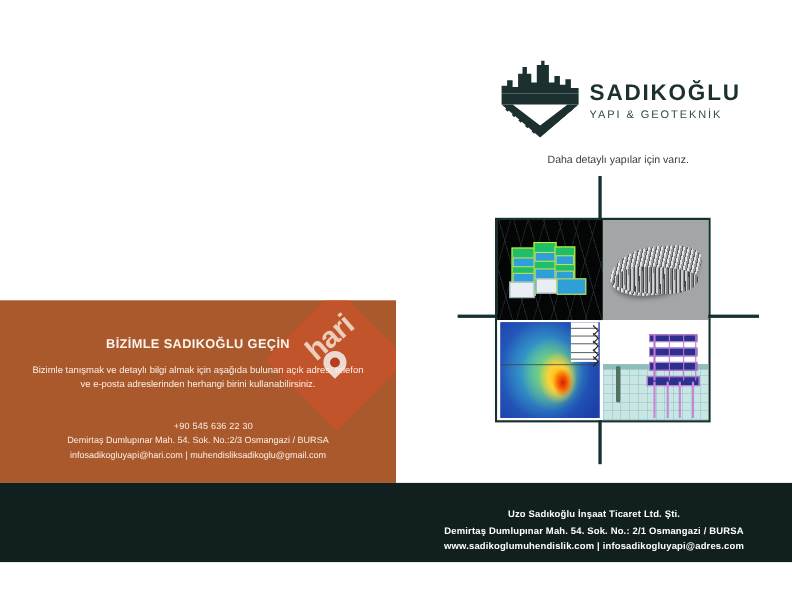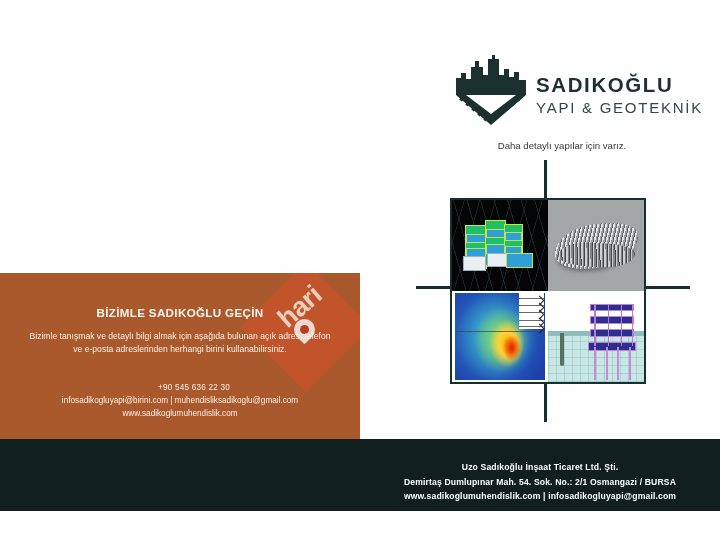--- a/index.html
+++ b/index.html
@@ -15,21 +15,21 @@
   
   .logo-block{position:absolute;left:452px;top:55px;width:200px;height:72px;}
   .logo-mark{position:absolute;left:0;top:0;width:78px;height:72px;}
   .logo-mark svg{display:block;width:78px;height:72px;}
   .logo-wordmark{position:absolute;left:84px;top:20px;width:120px;}
   .brand-name{
     font-size:20.5px;font-weight:bold;letter-spacing:1.6px;
     color:#1d3030;line-height:1;white-space:nowrap;text-align:center;
   }
   .brand-sub{
-    font-size:15px;letter-spacing:1.75px;color:#324747;
+    font-size:10px;letter-spacing:1.75px;color:#324747;
     margin-top:3px;white-space:nowrap;
   }
   .tagline{
     position:absolute;left:452px;top:140px;width:220px;
     text-align:center;font-size:9.6px;color:#3a3a3a;white-space:nowrap;
   }
 
   
   .collage-wrap{position:absolute;left:400px;top:160px;width:290px;height:262px;}
   .cross-v{position:absolute;left:144px;top:0;width:3px;height:262px;background:#16302f;}
@@ -262,27 +262,27 @@
       <div class="wm-diamond"></div>
       <div class="wm-pin"></div>
       <div class="wm-text">hari</div>
     </div>
 
     <div class="contact-inner">
       <div class="contact-title">BİZİMLE SADIKOĞLU GEÇİN</div>
       <div class="contact-desc">Bizimle tanışmak ve detaylı bilgi almak için aşağıda bulunan açık adres, telefon ve e-posta adreslerinden herhangi birini kullanabilirsiniz.</div>
       <div class="contact-lines">
         <div class="phone">+90 545 636 22 30</div>
-        <div>infosadikogluyapi@birini.com   |   muhendisliksadikoglu@gmail.com</div>
-        <div>www.sadikoglumuhendislik.com</div>
+        <div>Demirtaş Dumlupınar Mah. 54. Sok. No.:2/3 Osmangazi / BURSA</div>
+        <div>infosadikogluyapi@hari.com   |   muhendisliksadikoglu@gmail.com</div>
       </div>
     </div>
   </div>
 
   <div class="footer-band">
     <div class="footer-inner">
       <div class="f-line">Uzo Sadıkoğlu İnşaat Ticaret Ltd. Şti.</div>
       <div class="f-line">Demirtaş Dumlupınar Mah. 54. Sok. No.: 2/1 Osmangazi / BURSA</div>
-      <div class="f-line">www.sadikoglumuhendislik.com  |  infosadikogluyapi@gmail.com</div>
+      <div class="f-line">www.sadikoglumuhendislik.com  |  infosadikogluyapi@adres.com</div>
     </div>
   </div>
 
 </div>
 
 </body></html>

